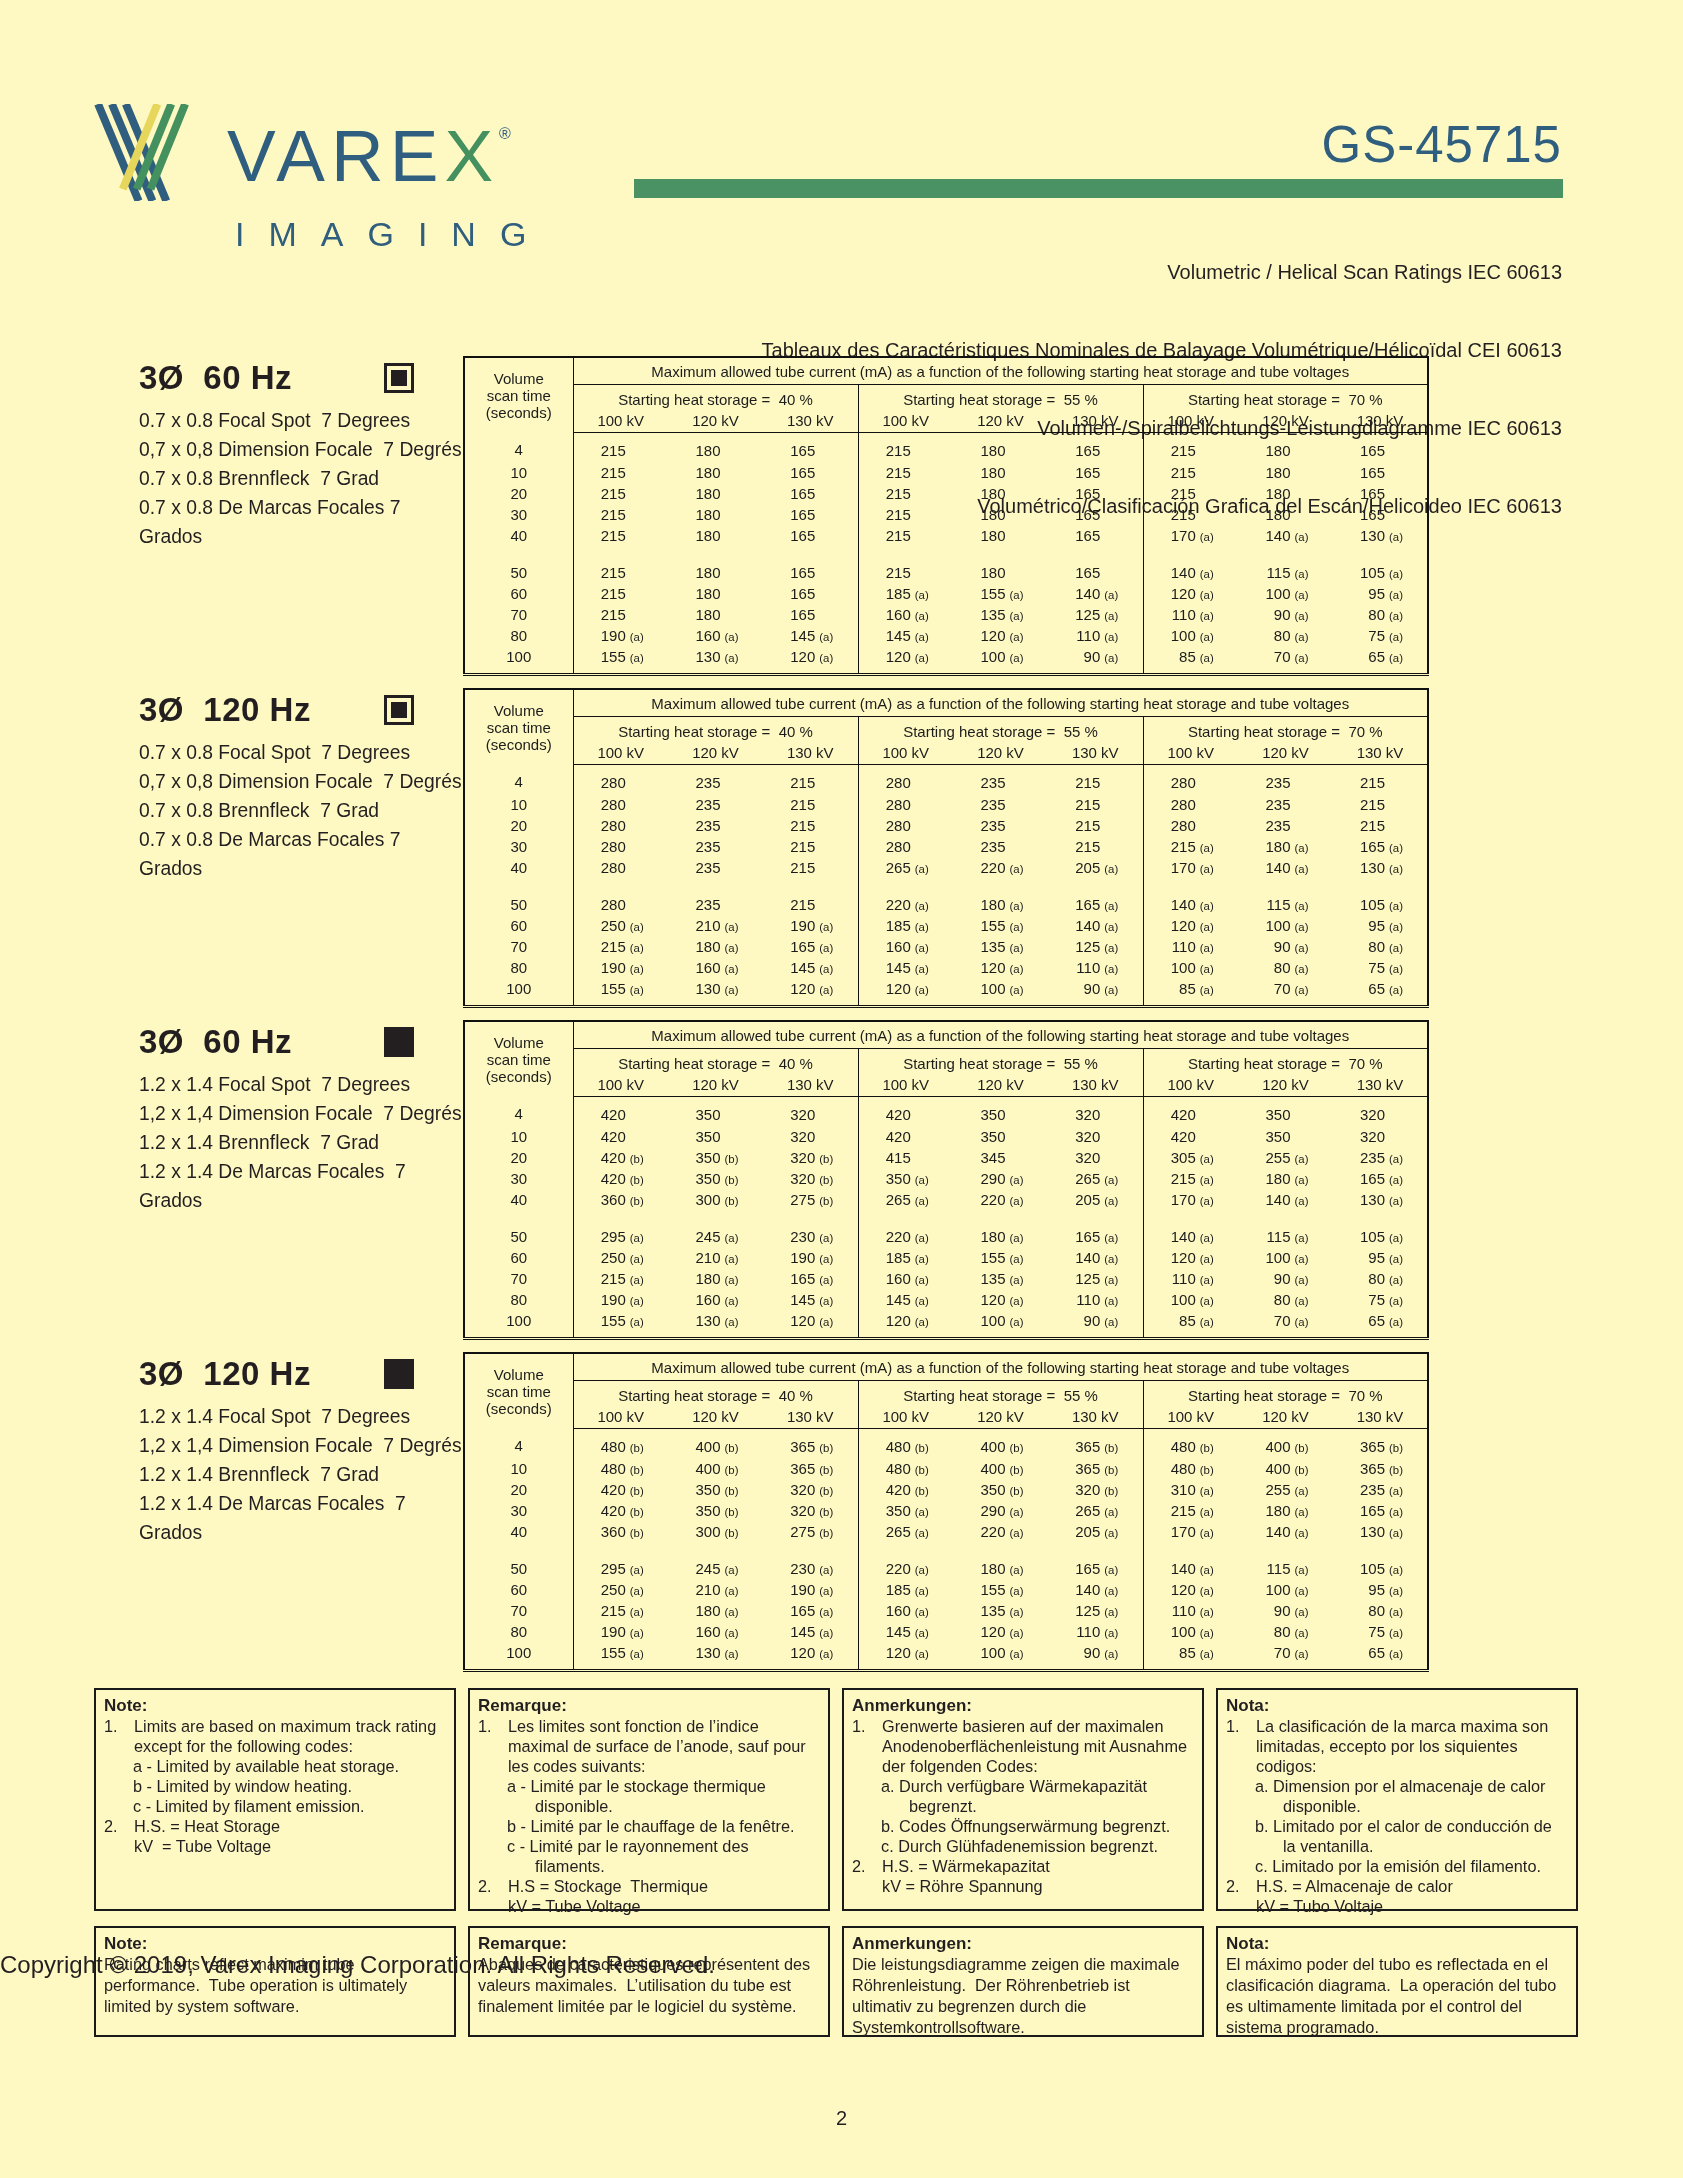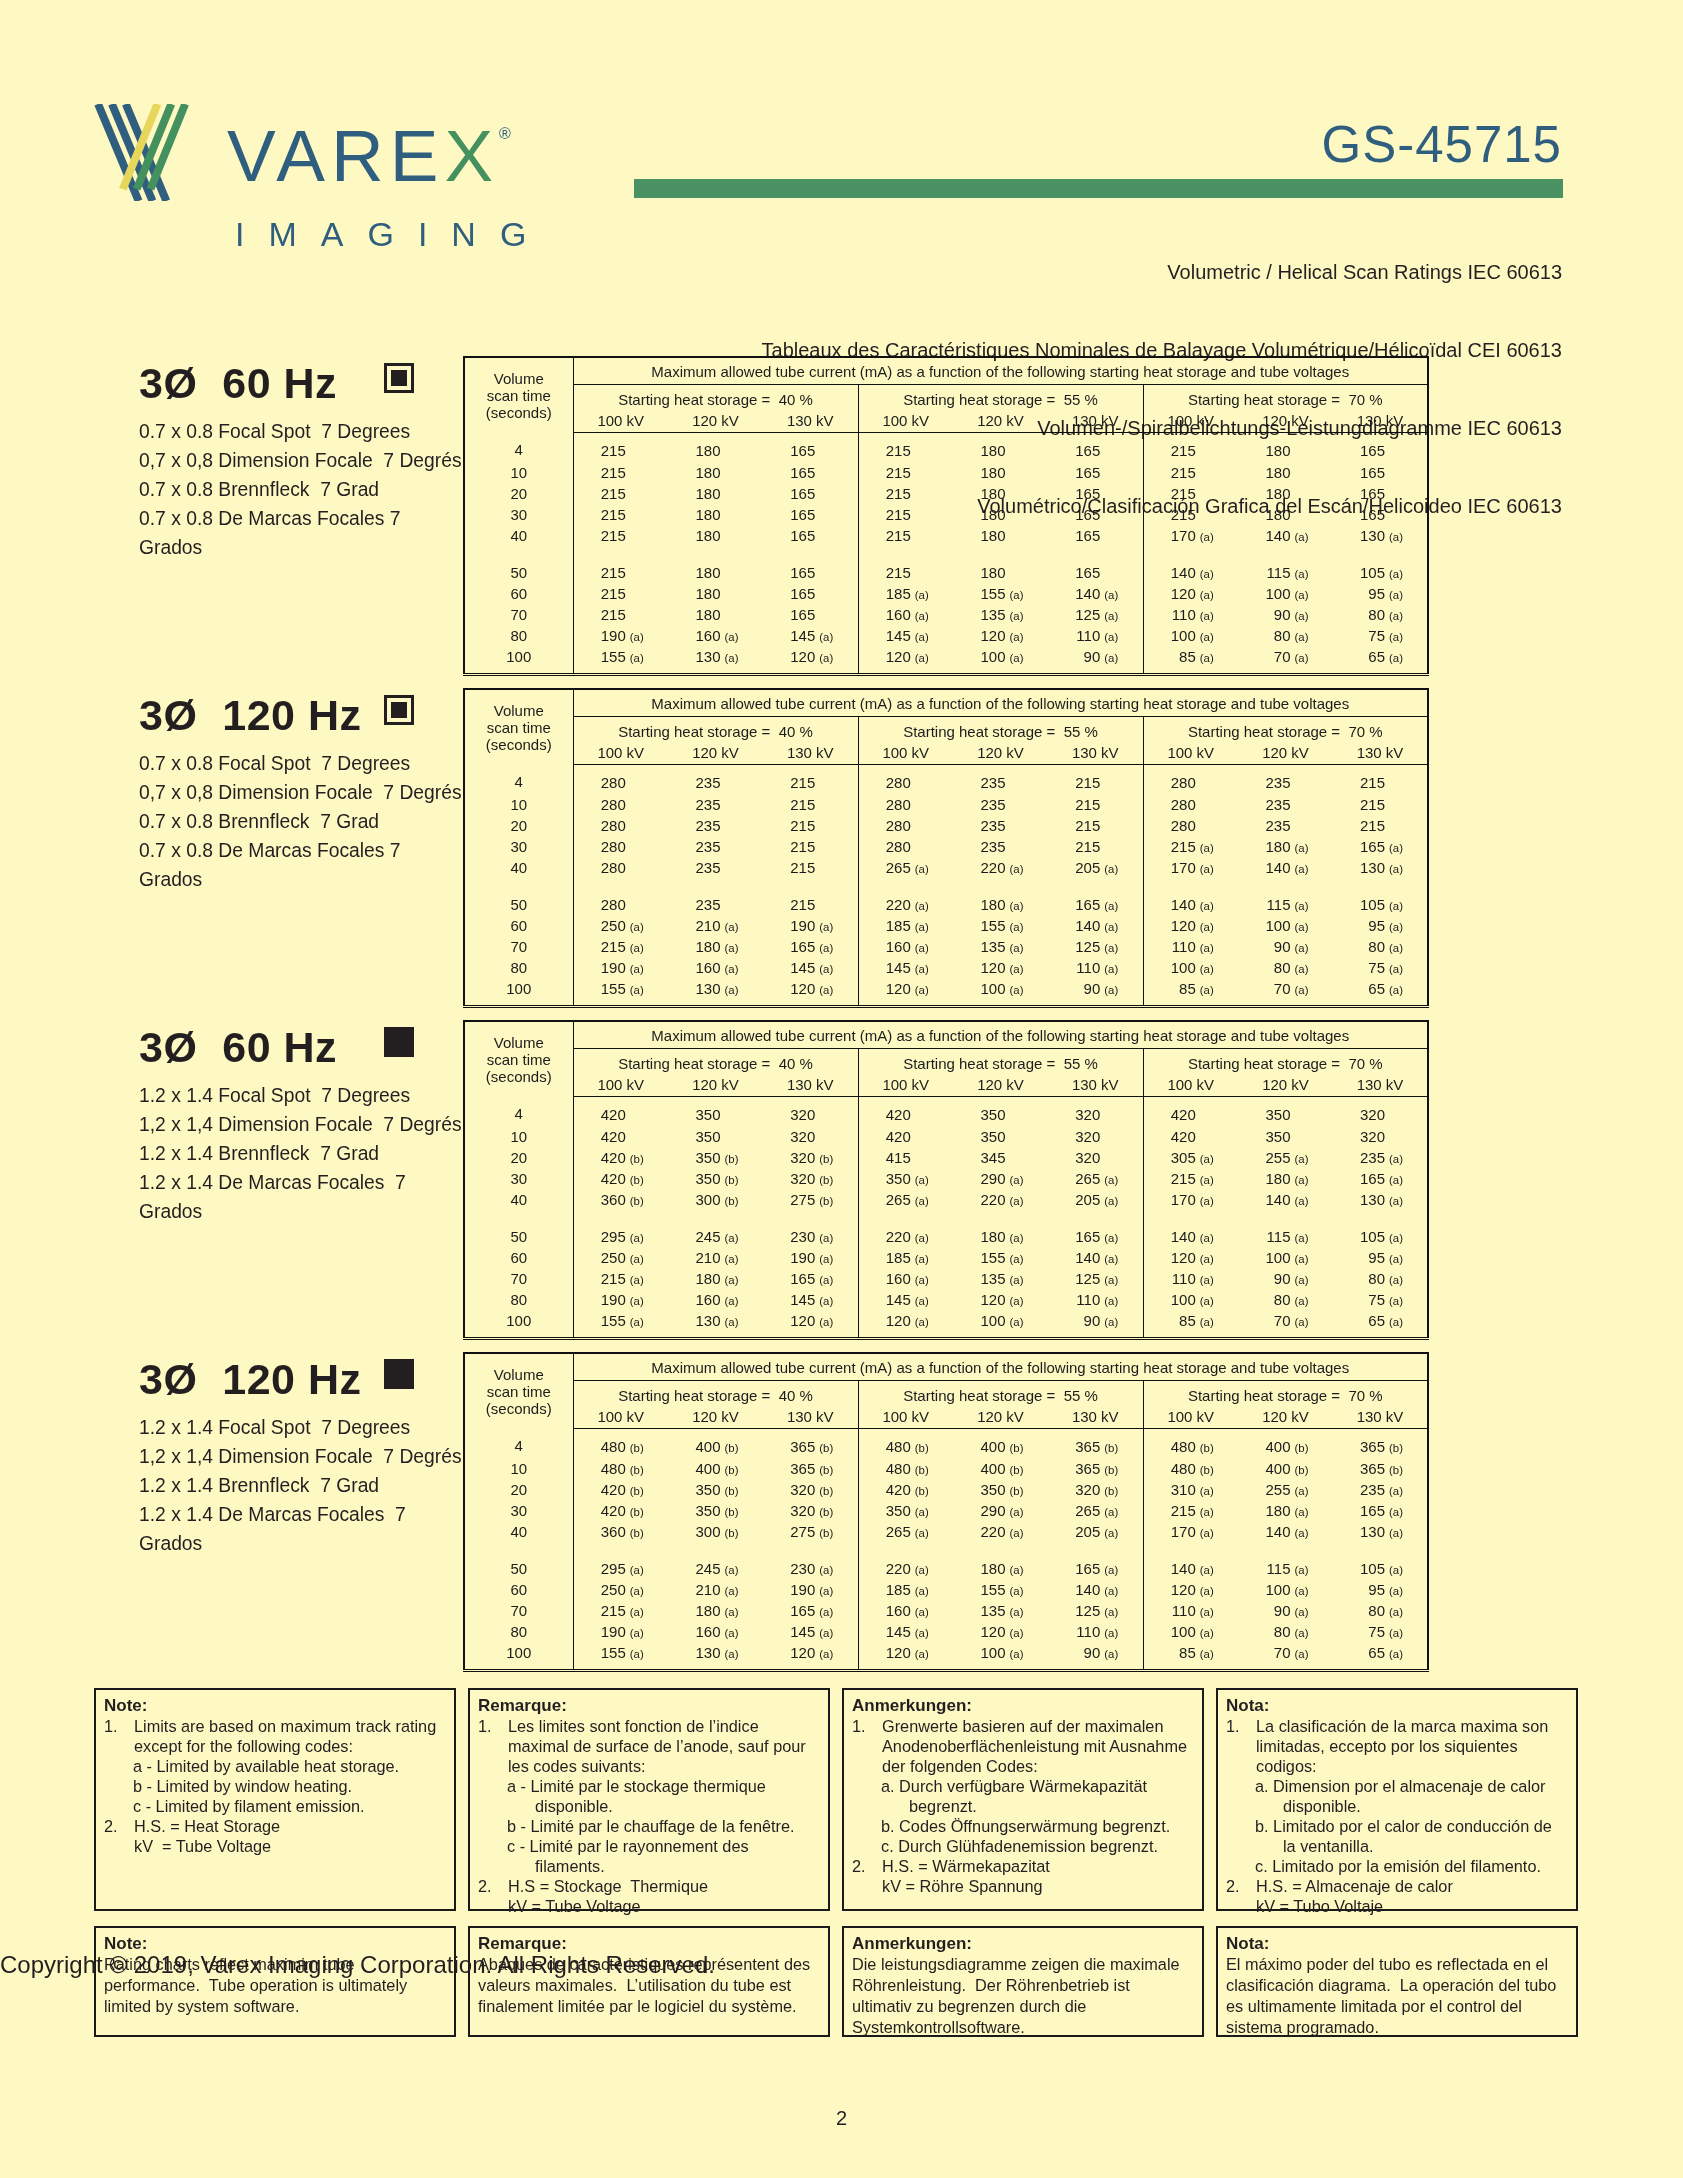--- a/index.html
+++ b/index.html
@@ -16,21 +16,21 @@
   .brand .x{color:#44905e;}
   .brand .reg{font-size:16px; vertical-align:42px; letter-spacing:0; color:#2f5e7e;}
   .brand-sub{font-size:34px; letter-spacing:24px; color:#2f5e7e; margin-top:30px; margin-left:8px; font-weight:normal;}
   .model{position:absolute; top:115px; right:121px; font-size:51px; color:#2f5e7e; letter-spacing:1px; font-weight:normal;}
   .green-bar{position:absolute; left:634px; top:179px; width:929px; height:19px; background:#4a9164;}
   .subtitles{position:absolute; top:207px; right:121px; text-align:right; font-size:20px; line-height:26px; white-space:pre-wrap;}
   
   .sections{position:absolute; top:351px; left:0; width:1683px;}
   .section{position:relative; height:332px; display:flex;}
   .section-left{width:463px; padding-left:139px; box-sizing:border-box; position:relative;}
-  .section-heading{font-size:43px; font-weight:bold; white-space:pre; margin-top:8px; letter-spacing:0.5px;}
+  .section-heading{font-size:33px; font-weight:bold; white-space:pre; margin-top:8px; letter-spacing:0.5px;}
   .focal-icon{position:absolute; left:384px; top:12px; width:30px; height:30px; box-sizing:border-box;}
   .focal-icon.small{border:3px solid #231f20; padding:4px;}
   .focal-icon.small .fill{display:block; width:16px; height:16px; background:#231f20;}
   .focal-icon.large{background:#231f20;}
   .section-desc{margin-top:9px; font-size:19.3px; line-height:29px; white-space:pre-wrap;}
   
   .ratings-table{
     margin-top:5px; border-collapse:collapse; table-layout:fixed; width:960px;
     border:2px solid #111; border-bottom:3px double #111; align-self:flex-start;
     font-size:15px; color:#1c1c1c;

